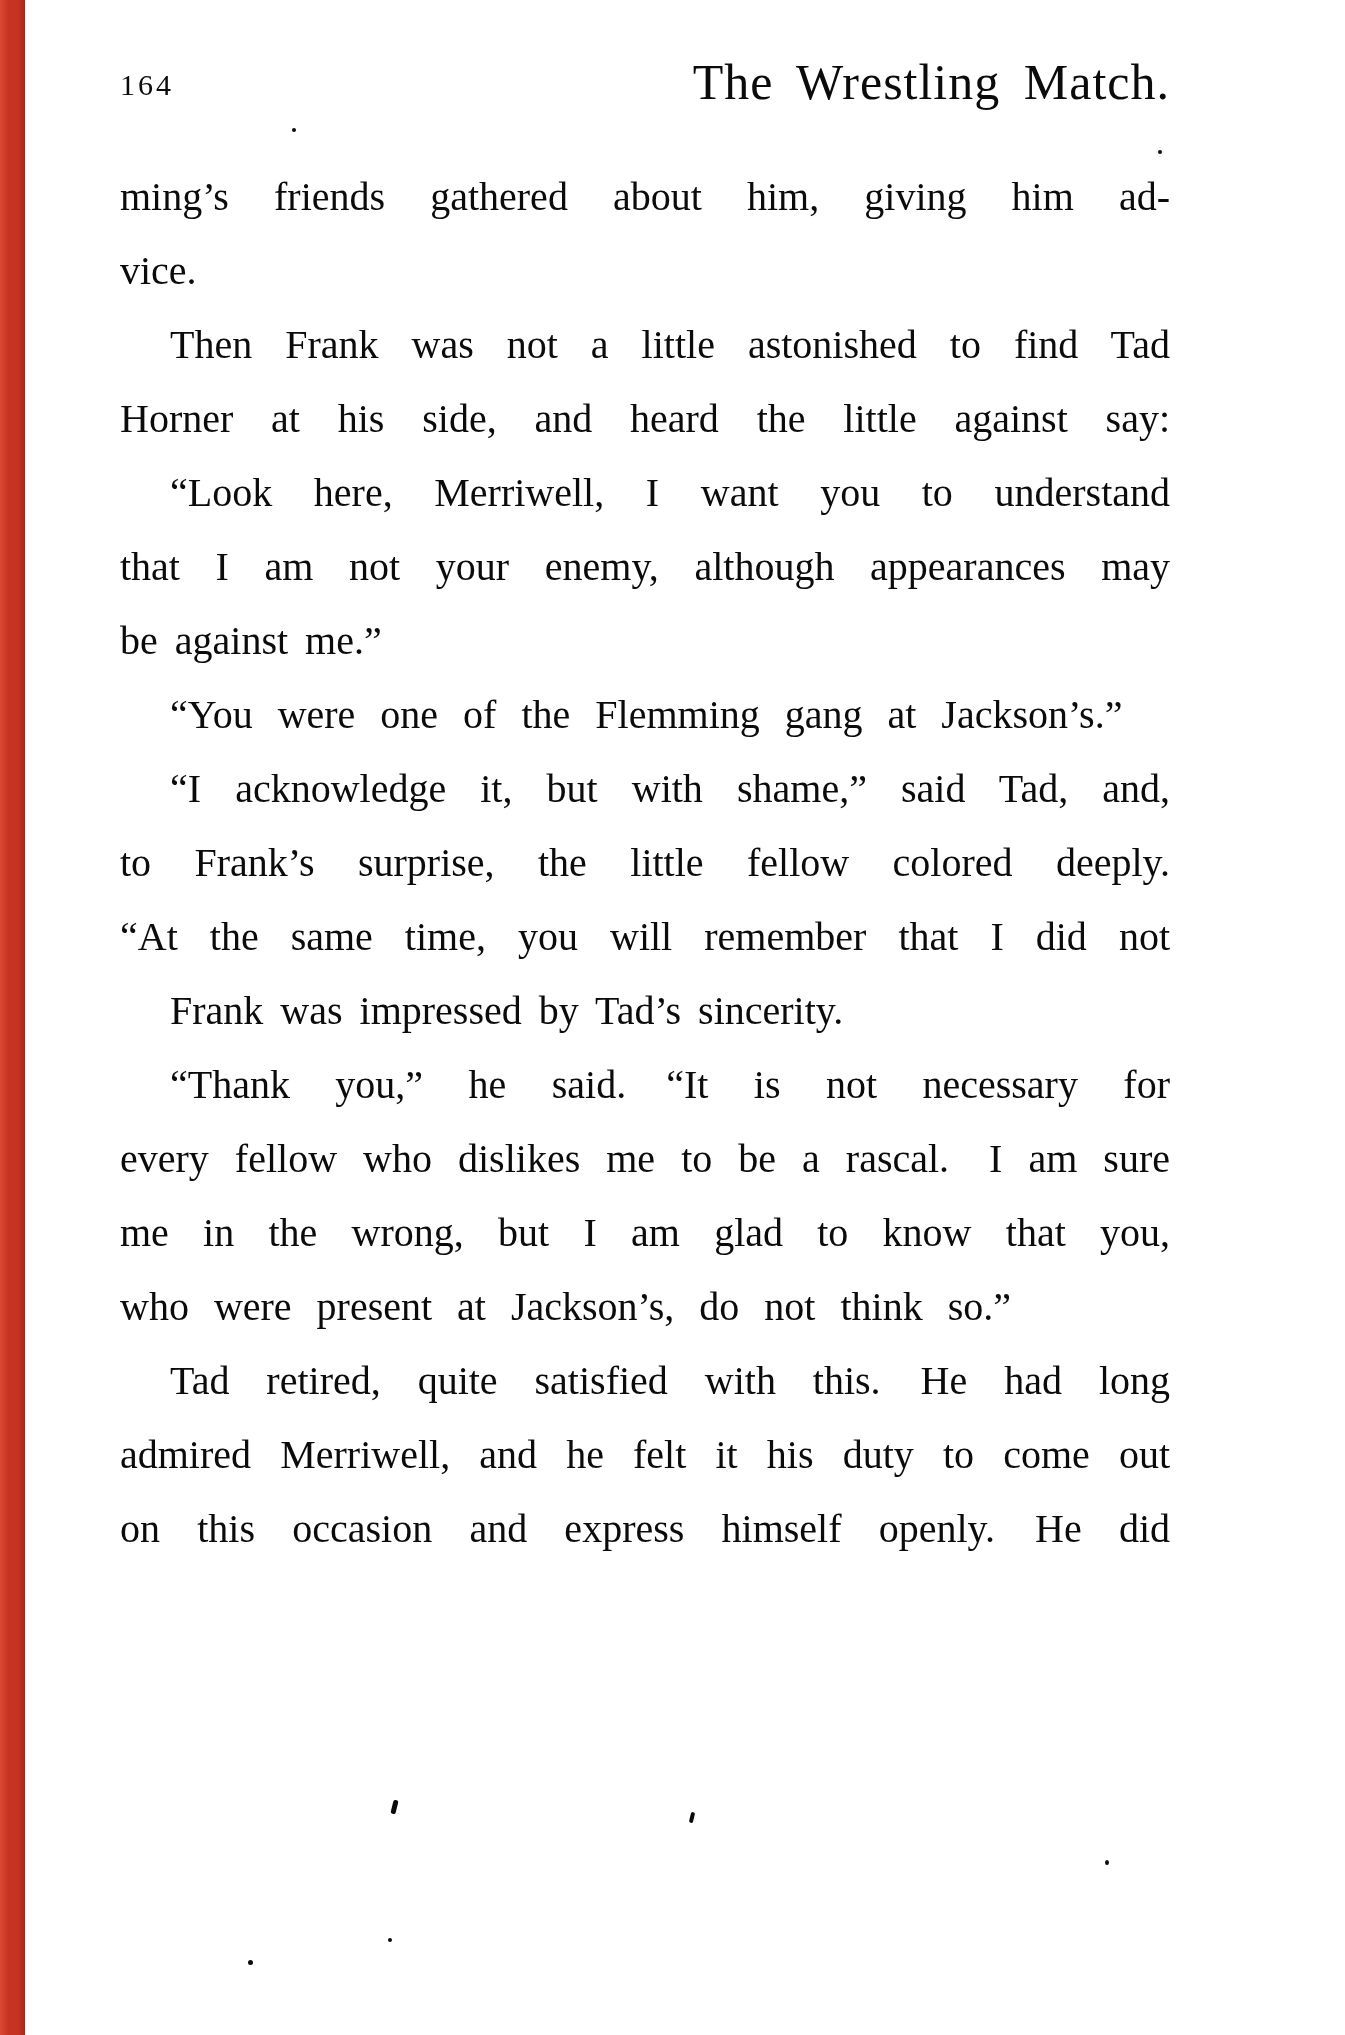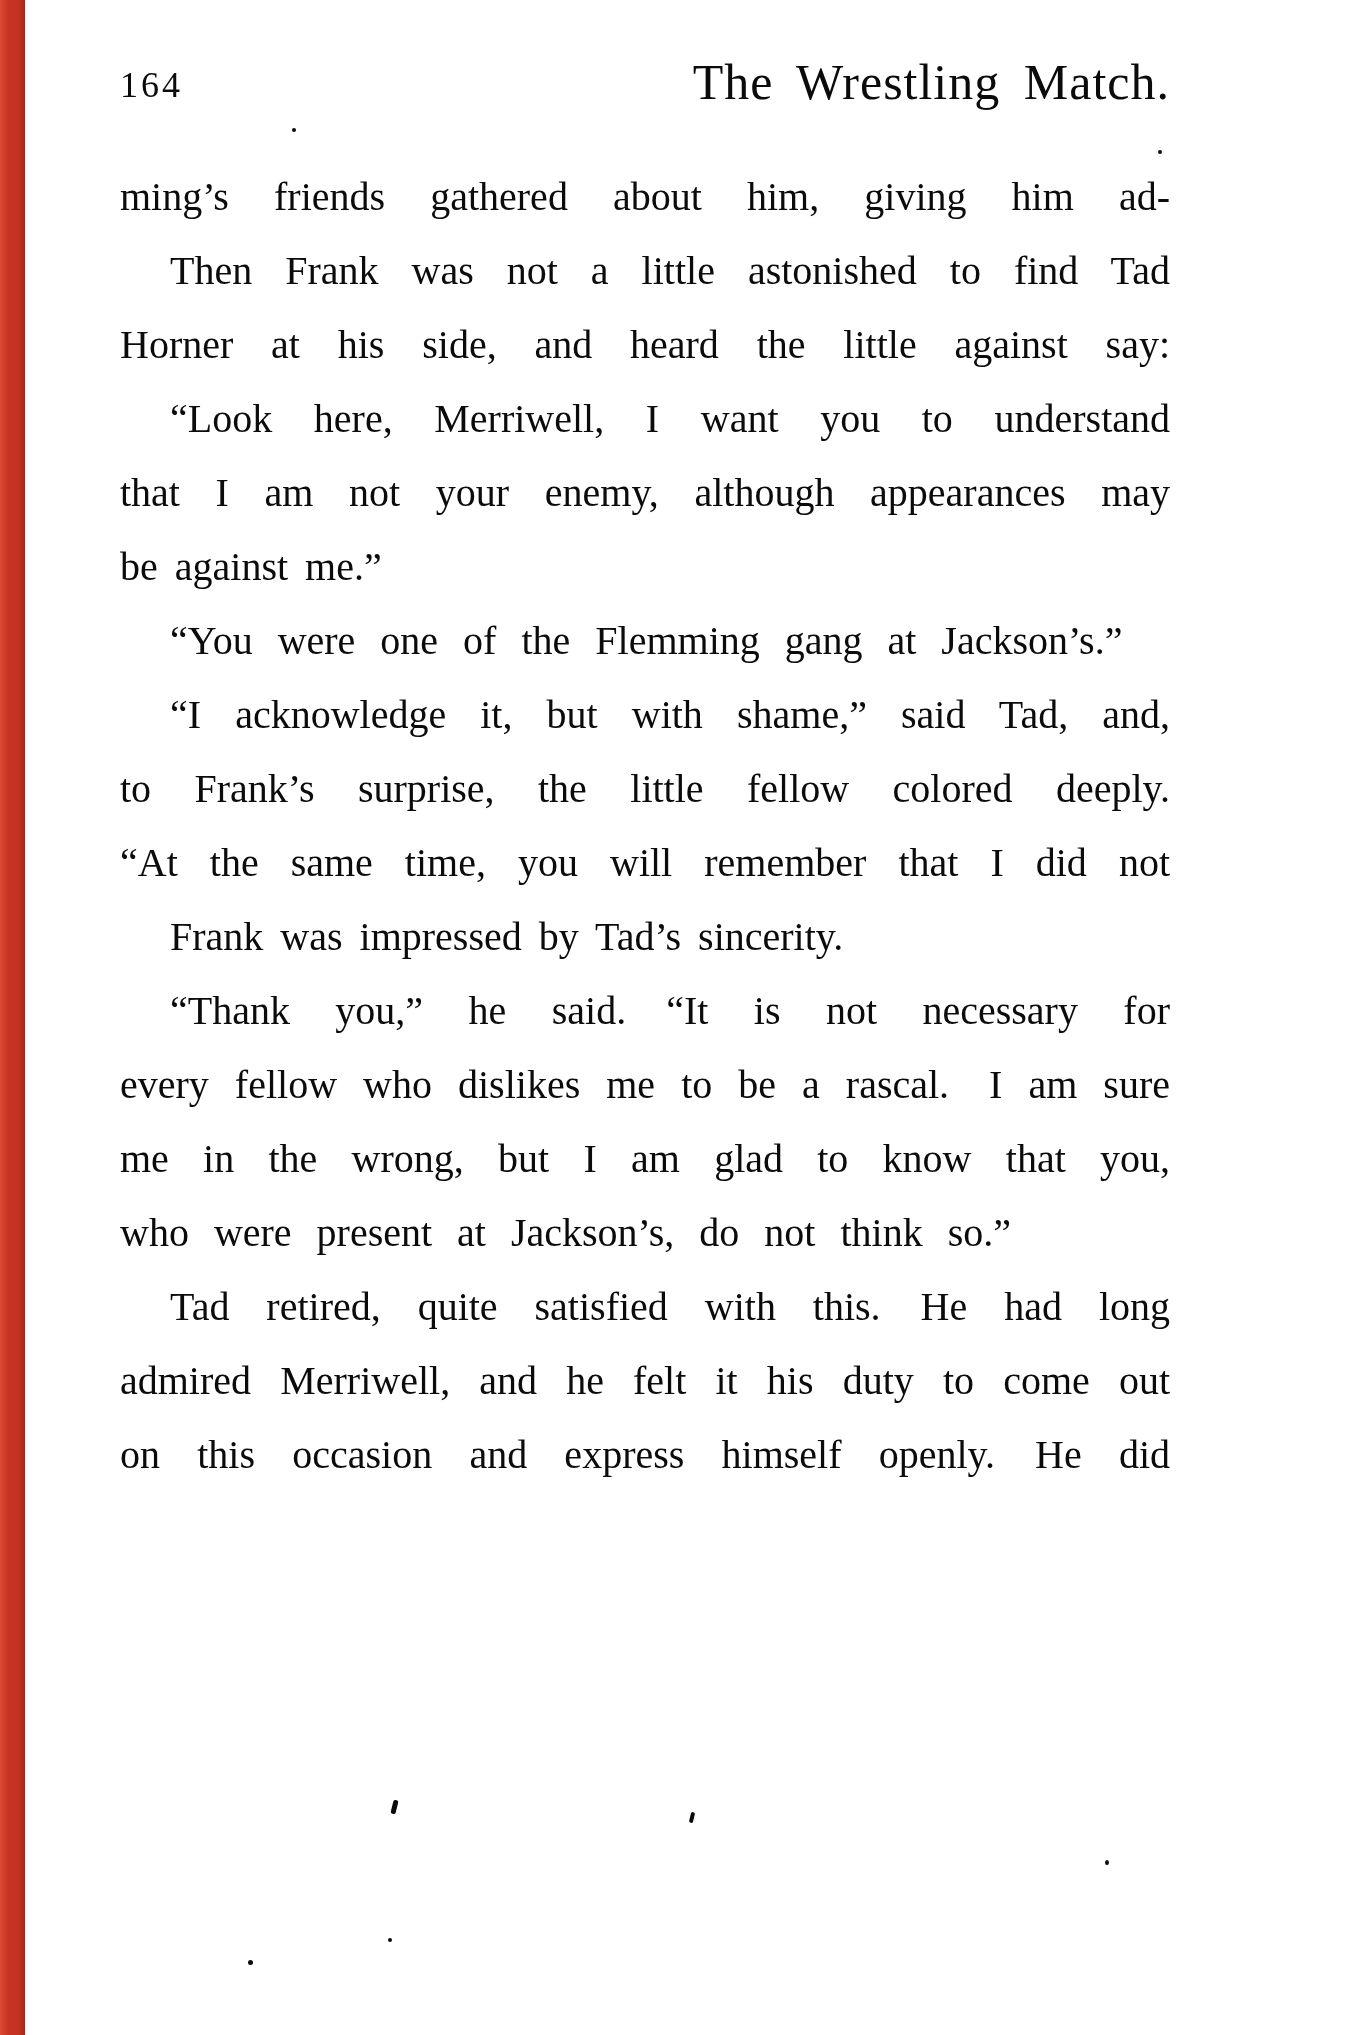--- a/index.html
+++ b/index.html
@@ -26,21 +26,21 @@
       var(--edge-red) 35%,
       var(--edge-red) 72%,
       var(--edge-red-dark) 100%);
   }
   
   .runhead{
     position:absolute;left:120px;top:52px;width:1050px;height:66px;
   }
   .pagenum{
     position:absolute;left:0;top:8px;
-    font-size:36px;line-height:50px;letter-spacing:3px;
+    font-size:30px;line-height:50px;letter-spacing:3px;
   }
   .head-title{
     position:absolute;left:0;right:0;top:0;
     text-align:right;padding-left:34px;
     font-size:50px;line-height:60px;
     letter-spacing:1px;
     word-spacing:10px;
   }
   
   .body-text{
@@ -75,20 +75,21 @@
 
   <div class="book-edge"></div>
 
   <div class="runhead">
     <div class="pagenum">164</div>
     <div class="head-title">The Wrestling Match.</div>
   </div>
 
   <div class="body-text">
       <div class="ln j">ming’s friends gathered about him, giving him ad-</div>
+      <div class="ln">vice.</div>
       <div class="ln j ind">Then Frank was not a little astonished to find Tad</div>
       <div class="ln j">Horner at his side, and heard the little against say:</div>
       <div class="ln j ind">“Look here, Merriwell, I want you to understand</div>
       <div class="ln j">that I am not your enemy, although appearances may</div>
       <div class="ln">be against me.”</div>
       <div class="ln ind wide">“You were one of the Flemming gang at Jackson’s.”</div>
       <div class="ln j ind">“I acknowledge it, but with shame,” said Tad, and,</div>
       <div class="ln j">to Frank’s surprise, the little fellow colored deeply.</div>
       <div class="ln j">“At the same time, you will remember that I did not</div>
       <div class="ln ind">Frank was impressed by Tad’s sincerity.</div>

